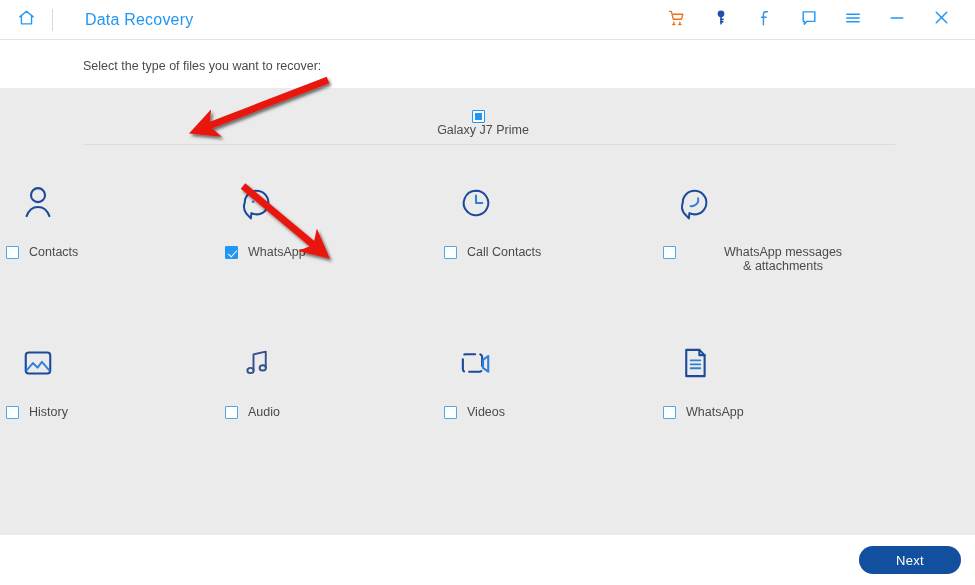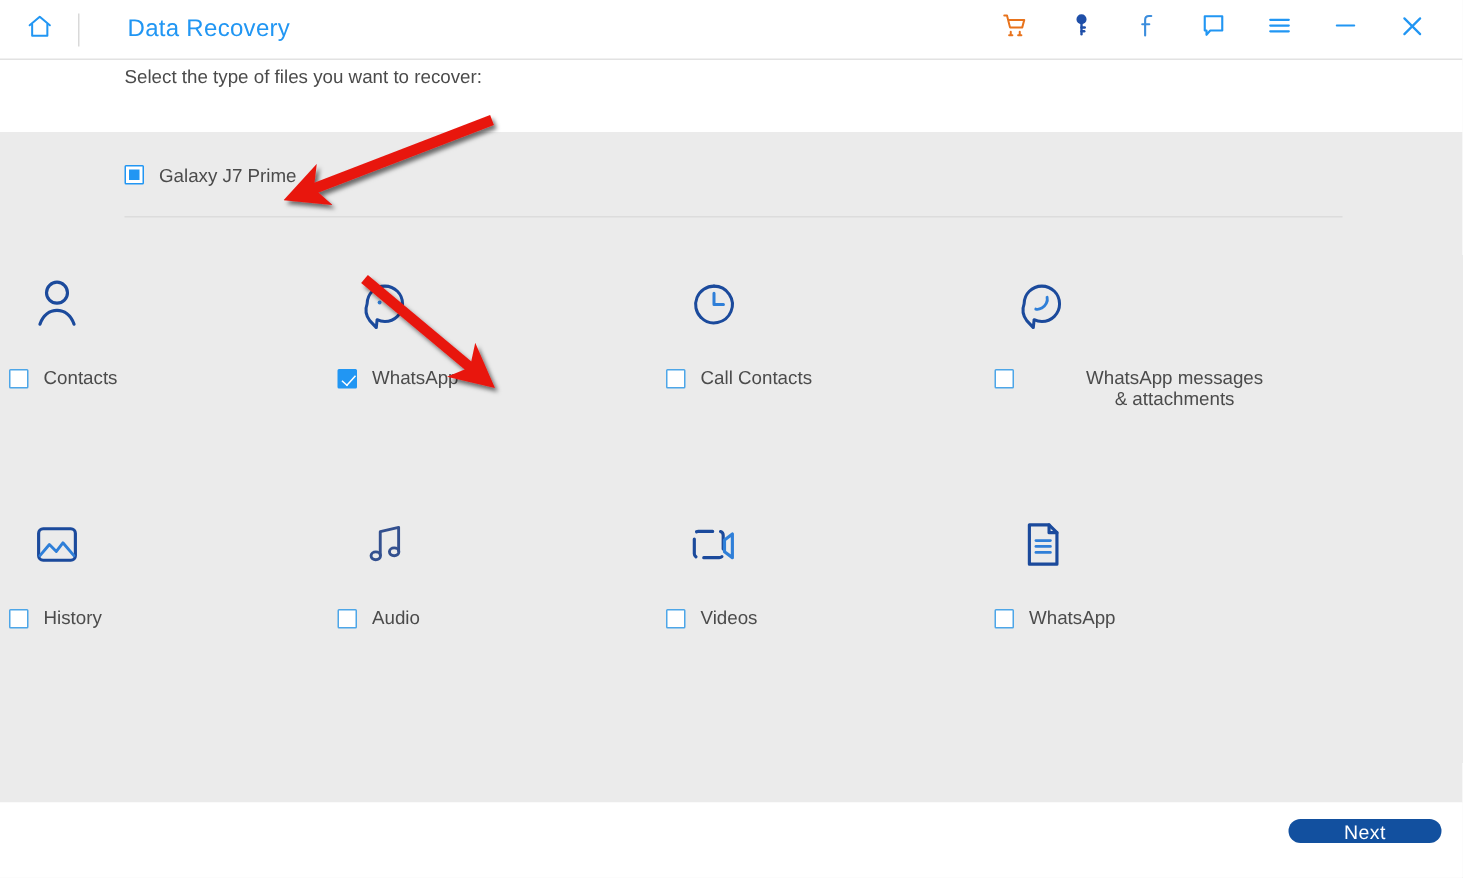--- a/index.html
+++ b/index.html
@@ -44,40 +44,40 @@
     display: flex; align-items: center; justify-content: center;
     cursor: pointer;
   }
   #tb-icons { display: flex; align-items: center; margin-right: 12px; }
 
   
   #instruction {
     position: absolute; top: 44px; left: 0;
     width: 975px; height: 44px;
     background: #ffffff;
-    display: flex; align-items: flex-start;
+    display: flex; align-items: center;
   }
   #instruction-text {
     margin-left: 83px;
     font-size: 12.5px;
     color: #4b4b4b;
   }
 
   
   #content {
     position: absolute; top: 88px; left: 0;
     width: 975px; height: 447px;
     background: #ebebeb;
   }
 
   
   #device-row {
-    position: absolute; top: 22px; left: 83px;
+    position: absolute; top: 22px; left: 73px;
     width: 810px; height: 38px;
-    display: flex; 
+    display: flex; align-items: center; flex-direction: column;
   }
   #device-label {
     margin-left: 10px;
     font-size: 12.5px;
     color: #4b4b4b;
   }
   #device-separator {
     position: absolute; top: 56px; left: 83px;
     width: 812px; height: 1px;
     background: #dcdcdc;
@@ -163,21 +163,21 @@
 
   
   #footer {
     position: absolute; top: 535px; left: 0;
     width: 975px; height: 50px;
     background: #ffffff;
   }
   #next-button {
     position: absolute;
     right: 14px; top: 11px;
-    width: 102px; height: 16px;
+    width: 102px; height: 28px;
     background: #12509f;
     color: #ffffff;
     border: none;
     border-radius: 14px;
     font-size: 13px;
     font-family: "Liberation Sans", sans-serif;
     cursor: pointer;
     letter-spacing: .3px;
   }
 

